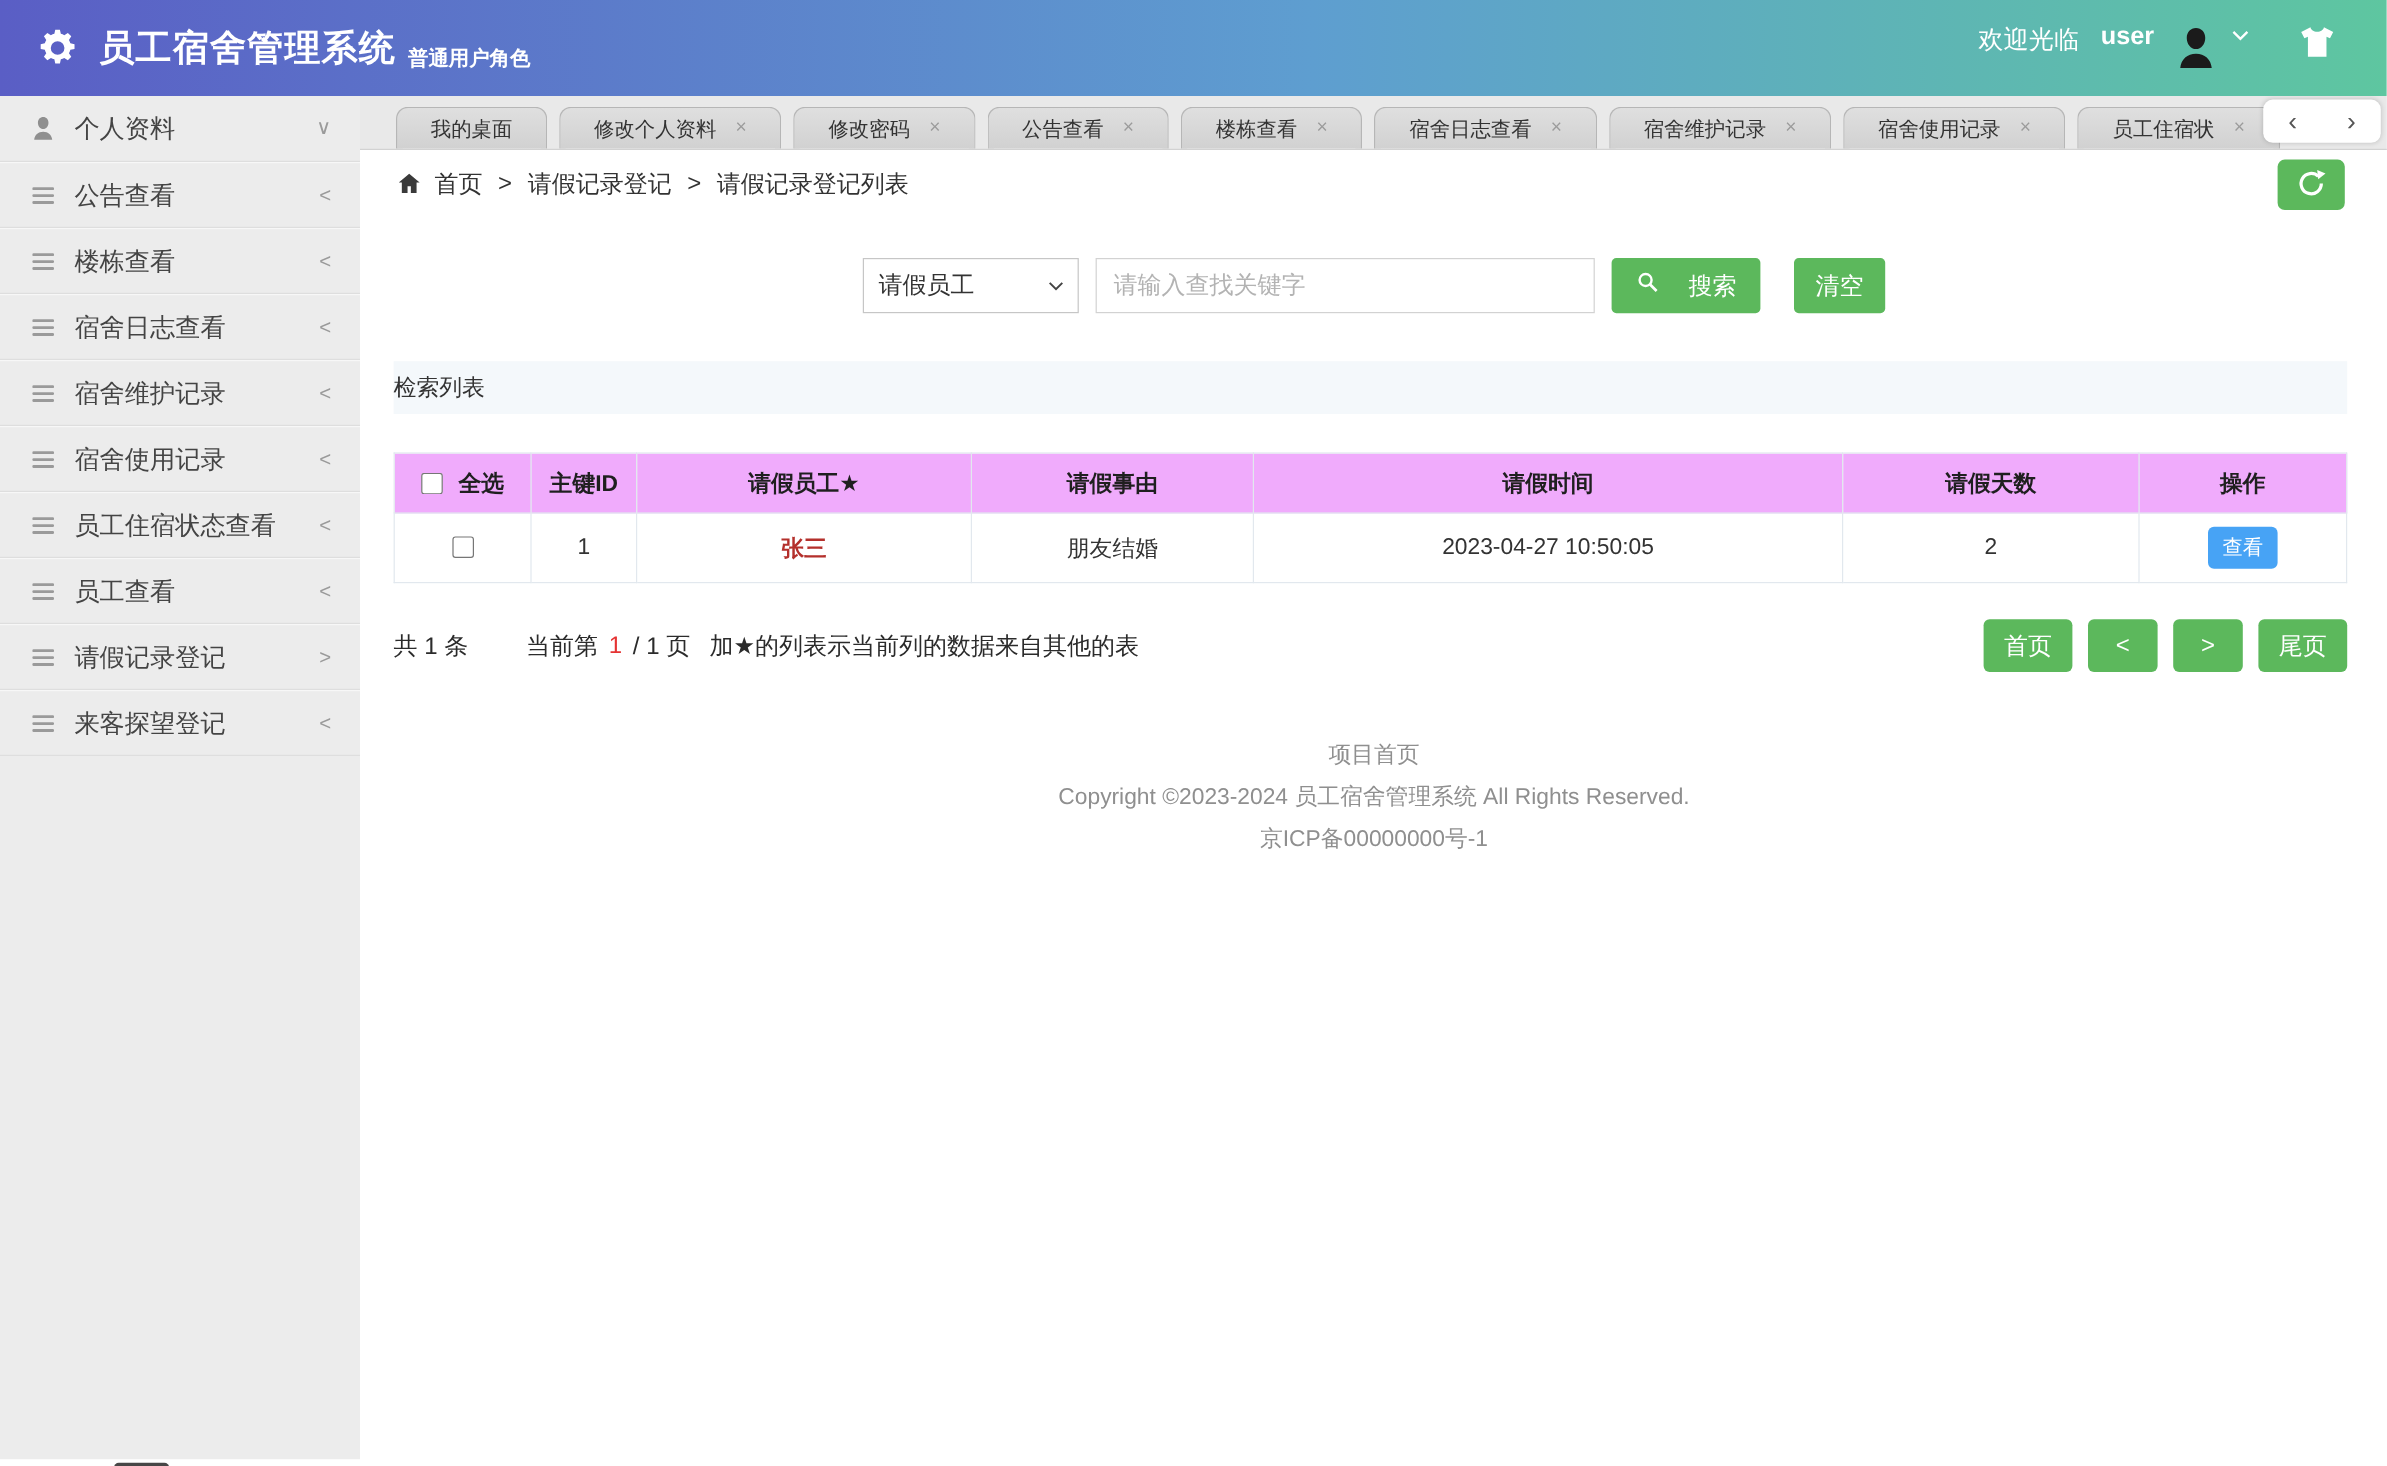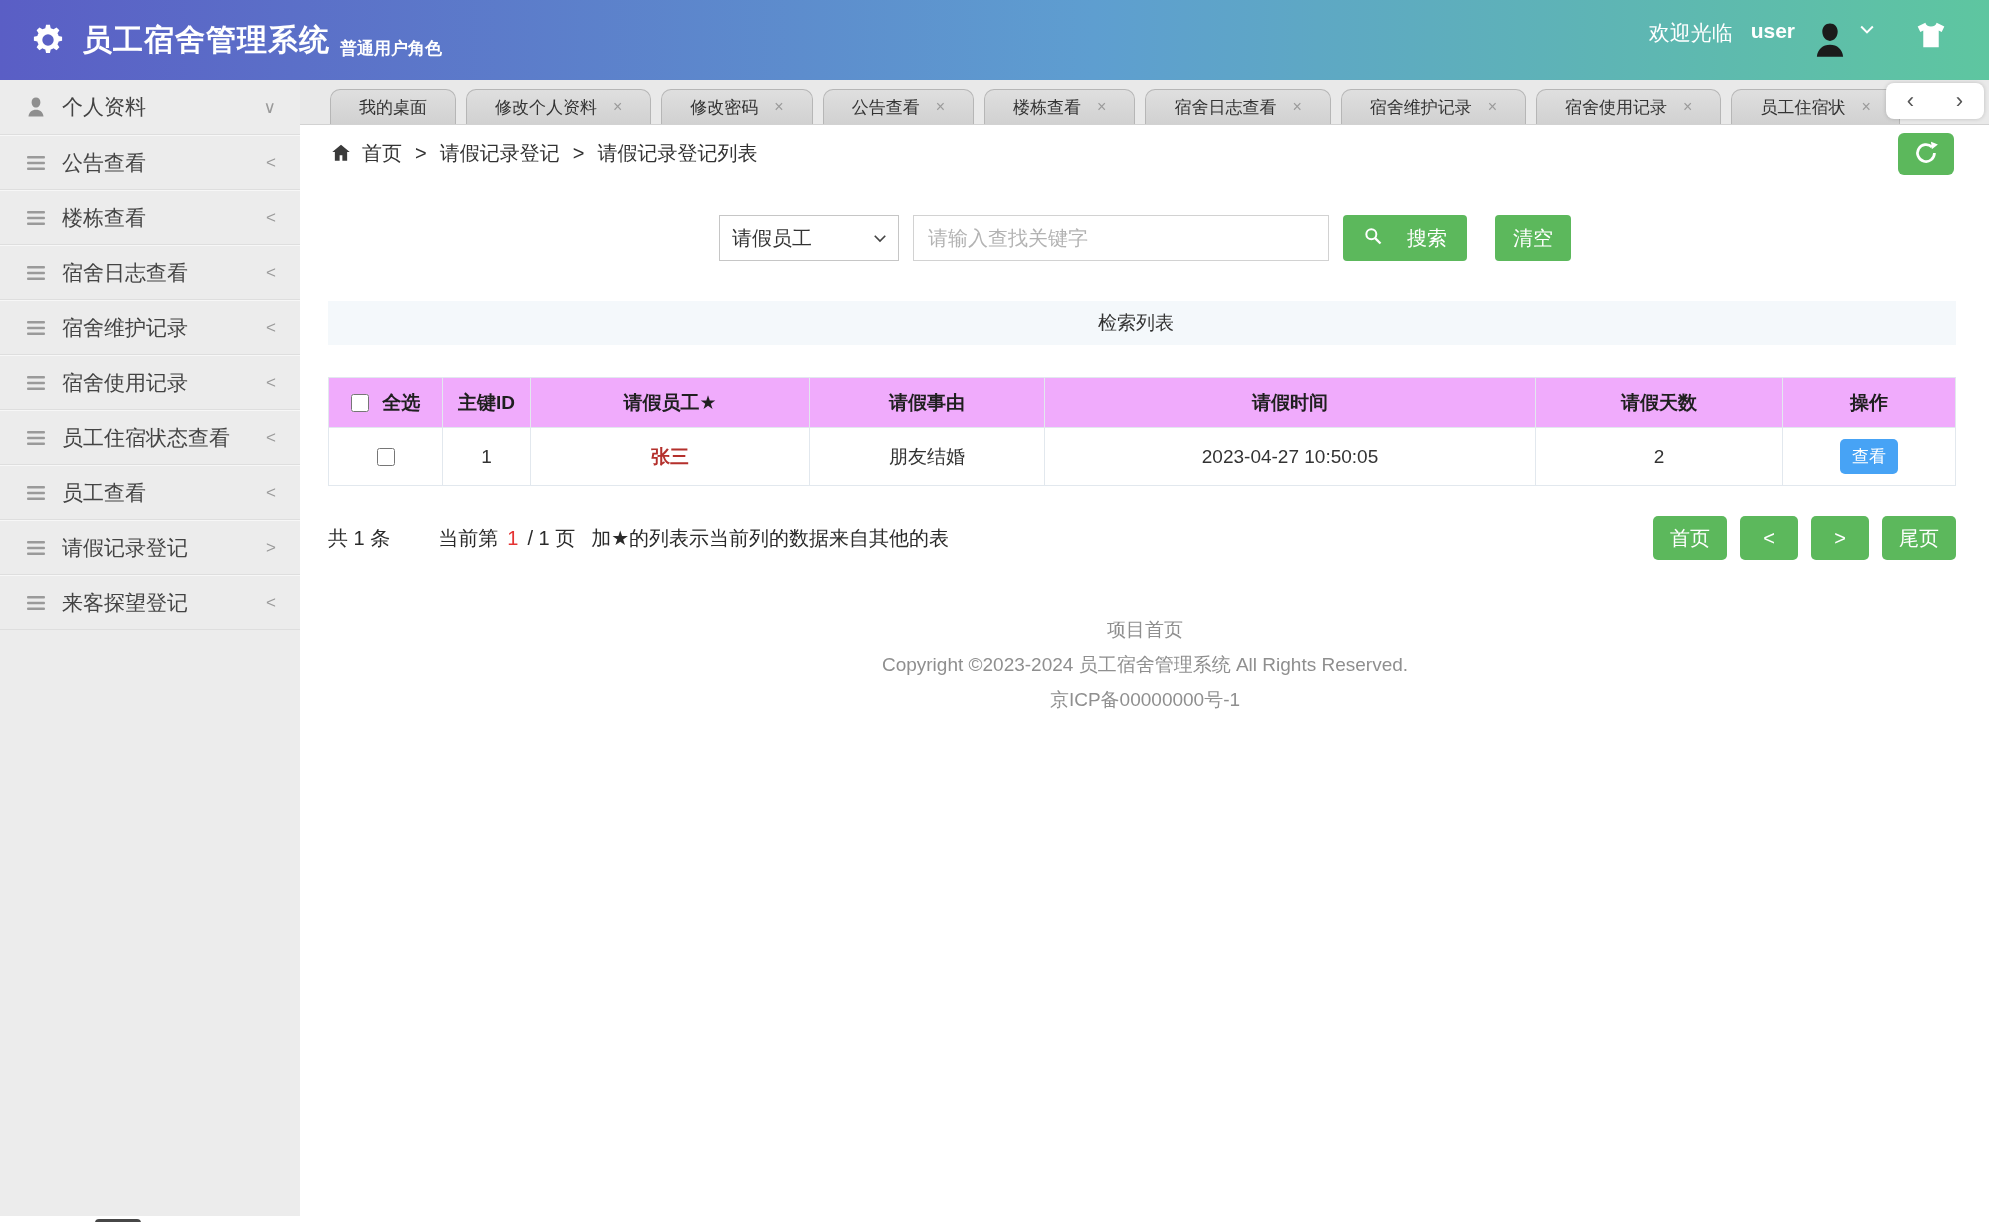--- a/index.html
+++ b/index.html
@@ -72,21 +72,21 @@
   .search-input { width:416px; height:46px; border:1px solid #d2d2d2; font-size:20px; color:#333;
                   padding:0 14px; margin-left:14px; outline:none; }
   .search-input::placeholder { color:#b3b3b3; }
   .btn-green { height:46px; background:#5cb85c; color:#fff; font-size:20px; border:none;
                border-radius:4px; cursor:pointer; display:flex; align-items:center; justify-content:center; }
   .btn-search { margin-left:14px; padding:0 20px; gap:24px; }
   .btn-clear { margin-left:28px; padding:0 18px; }
 
   
   .listbar { margin:40px 34px 0 28px; height:44px; background:#f4f8fb; display:flex;
-             align-items:center; justify-content:center; padding-right:12px;
+             align-items:center; justify-content:flex-start; padding-right:12px;
              font-size:19px; color:#333; }
   .grid { margin:32px 34px 0 28px; width:1627px; border-collapse:collapse; table-layout:fixed; }
   .grid th, .grid td { border:1px solid #e2e8ee; text-align:center; vertical-align:middle; }
   .grid th { height:50px; background:#f0abfc; font-size:19px; color:#1f1f1f; font-weight:bold; }
   .grid td { height:58px; font-size:19px; color:#333; background:#fff; }
   .c0{width:114px}.c1{width:88px}.c2{width:279px}.c3{width:235px}.c4{width:491px}.c5{width:247px}.c6{width:173px}
   .grid input[type=checkbox] { width:18px; height:18px; vertical-align:middle; cursor:pointer; }
   .selall-label { margin-left:8px; vertical-align:middle; font-weight:bold; }
   .link-red { color:#b4302c; font-weight:bold; cursor:pointer; }
   .btn-view { background:#47a3f5; color:#fff; border:none; border-radius:5px; padding:6px 12px;

